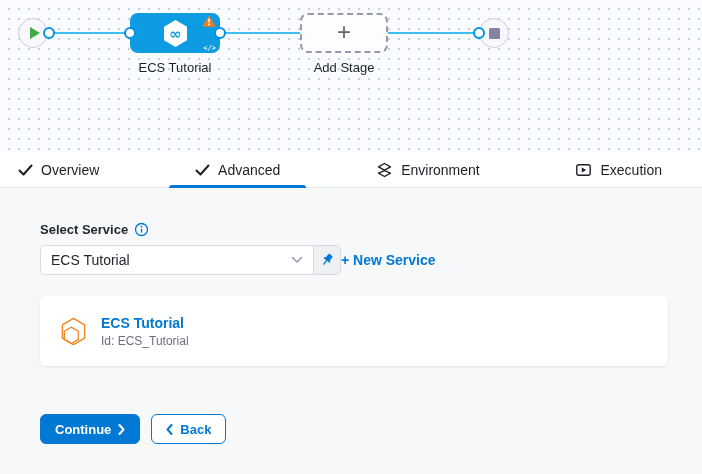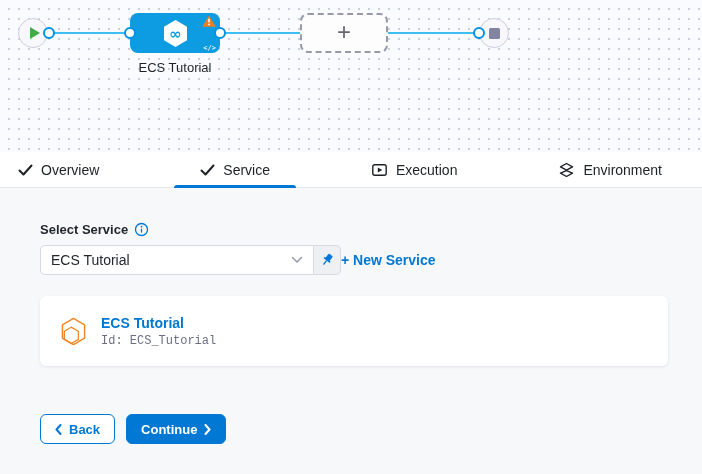--- a/index.html
+++ b/index.html
@@ -58,21 +58,21 @@
     border-radius:5px 0 0 5px; display:flex; align-items:center; padding:0 10px; cursor:pointer; }
   .select-value { flex:1; font-size:14px; color:#22272d; }
   .pin-btn { width:27px; height:30px; background:#eef0f4; border:1px solid #d9dae1; border-left:none;
     border-radius:0 5px 5px 0; display:flex; align-items:center; justify-content:center; cursor:pointer; }
   .new-service-link { font-size:14px; font-weight:700; color:#0278d5;
     text-decoration:none; cursor:pointer; }
   .service-card { margin-top:21px; width:628px; height:70px; background:#fff; border-radius:6px;
     box-shadow:0 1px 3px rgba(40,41,61,.10); display:flex; align-items:center; padding-left:20px; cursor:pointer; }
   .card-text { margin-left:14px; }
   .card-title { font-size:14px; font-weight:700; color:#0278d5; }
-  .card-id { margin-top:3px; font-size:12px; color:#6b6d85;font-family:Liberation Mono, monospace; }
+  .card-id { margin-top:3px; font-size:12px; color:#6b6d85; }
   .footer { margin-top:48px; display:flex; align-items:center; gap:11px; }
   .btn { height:30px; border-radius:6px; display:inline-flex; align-items:center; gap:7px;
     font-family:"Liberation Sans", sans-serif; font-size:13px; font-weight:700; padding:0 14px; cursor:pointer; }
   .btn-back { background:#fff; border:1.5px solid #0278d5; color:#0278d5; }
   .btn-continue { background:#0278d5; border:1.5px solid #0278d5; color:#fff; }
 </style>
 </head>
 <body>
 
 <div class="app">
@@ -96,20 +96,21 @@
         <rect x="6.3" y="3.6" width="1.5" height="4" rx="0.7" fill="#ffffff"></rect>
         <circle cx="7.05" cy="9.4" r="0.9" fill="#ffffff"></circle>
       </svg>
       <span class="code-glyph">&lt;/&gt;</span>
     </div>
     <div class="node-label stage-label">ECS Tutorial</div>
 
     <div class="add-stage">
       <span class="plus-glyph">+</span>
     </div>
+    <div class="node-label addstage-label">Add Stage</div>
 
     <div class="term-node end-node">
       <div class="stop-sq"></div>
     </div>
 
     <div class="port" style="left:43px;"></div>
     <div class="port" style="left:124px;"></div>
     <div class="port" style="left:214px;"></div>
     <div class="port" style="left:473px;"></div>
   </div>
@@ -118,35 +119,35 @@
     <div class="tab">
       <svg width="15" height="12" viewBox="0 0 15 12">
           <polyline points="1.5,6.5 5.5,10.5 13.5,1.5" fill="none" stroke="#1d2126" stroke-width="2" stroke-linecap="round" stroke-linejoin="round"></polyline>
         </svg>
       <span>Overview</span>
     </div>
     <div class="tab active">
       <svg width="15" height="12" viewBox="0 0 15 12">
           <polyline points="1.5,6.5 5.5,10.5 13.5,1.5" fill="none" stroke="#1d2126" stroke-width="2" stroke-linecap="round" stroke-linejoin="round"></polyline>
         </svg>
-      <span>Service</span>
+      <span>Advanced</span>
+    </div>
+    <div class="tab">
+      <svg width="17" height="16" viewBox="0 0 17 16">
+        <path d="M8.5 8.6 L2.5 11.2 L8.5 14.5 L14.5 11.2 Z" fill="none" stroke="#1d2126" stroke-width="1.4" stroke-linejoin="round"></path>
+        <path d="M8.5 1.5 L14.5 4.8 L8.5 8.1 L2.5 4.8 Z" fill="#ffffff" stroke="#1d2126" stroke-width="1.4" stroke-linejoin="round"></path>
+      </svg>
+      <span>Environment</span>
     </div>
     <div class="tab">
       <svg width="17" height="16" viewBox="0 0 17 16">
         <rect x="1.8" y="2.8" width="13.4" height="10.4" rx="2" fill="none" stroke="#1d2126" stroke-width="1.4"></rect>
         <polygon points="6.8,5.4 11.2,8 6.8,10.6" fill="#1d2126"></polygon>
       </svg>
       <span>Execution</span>
-    </div>
-    <div class="tab">
-      <svg width="17" height="16" viewBox="0 0 17 16">
-        <path d="M8.5 8.6 L2.5 11.2 L8.5 14.5 L14.5 11.2 Z" fill="none" stroke="#1d2126" stroke-width="1.4" stroke-linejoin="round"></path>
-        <path d="M8.5 1.5 L14.5 4.8 L8.5 8.1 L2.5 4.8 Z" fill="#ffffff" stroke="#1d2126" stroke-width="1.4" stroke-linejoin="round"></path>
-      </svg>
-      <span>Environment</span>
     </div>
   </div>
 
   <div class="panel">
 
     <div class="field-label-row">
       <span class="field-label">Select Service</span>
       <svg width="15" height="15" viewBox="0 0 16 16">
         <circle cx="8" cy="8" r="6.4" fill="none" stroke="#0278d5" stroke-width="1.4"></circle>
         <circle cx="8" cy="4.9" r="1" fill="#0278d5"></circle>
@@ -180,28 +181,28 @@
         <polygon points="14,1.5 25.5,8.2 25.5,21.8 14,28.5 2.5,21.8 2.5,8.2" fill="none" stroke="#ee8625" stroke-width="1.5" stroke-linejoin="round"></polygon>
         <polygon points="11.5,10.5 19,14.8 19,23.2 11.5,27.5 4.5,23.2 4.5,14.8" fill="none" stroke="#ee8625" stroke-width="1.3" stroke-linejoin="round"></polygon>
       </svg>
       <div class="card-text">
         <div class="card-title">ECS Tutorial</div>
         <div class="card-id">Id: ECS_Tutorial</div>
       </div>
     </div>
 
     <div class="footer">
-      <button class="btn btn-back">
-        <svg width="7" height="11" viewBox="0 0 7 11">
-            <polyline points="5.5,1 1.5,5.5 5.5,10" fill="none" stroke="#0278d5" stroke-width="2" stroke-linecap="round" stroke-linejoin="round"></polyline>
-          </svg>
-        <span>Back</span>
-      </button>
       <button class="btn btn-continue">
         <span>Continue</span>
         <svg width="7" height="11" viewBox="0 0 7 11">
             <polyline points="1.5,1 5.5,5.5 1.5,10" fill="none" stroke="#ffffff" stroke-width="2" stroke-linecap="round" stroke-linejoin="round"></polyline>
           </svg>
       </button>
+      <button class="btn btn-back">
+        <svg width="7" height="11" viewBox="0 0 7 11">
+            <polyline points="5.5,1 1.5,5.5 5.5,10" fill="none" stroke="#0278d5" stroke-width="2" stroke-linecap="round" stroke-linejoin="round"></polyline>
+          </svg>
+        <span>Back</span>
+      </button>
     </div>
 
   </div>
 </div>
 
 </body></html>

